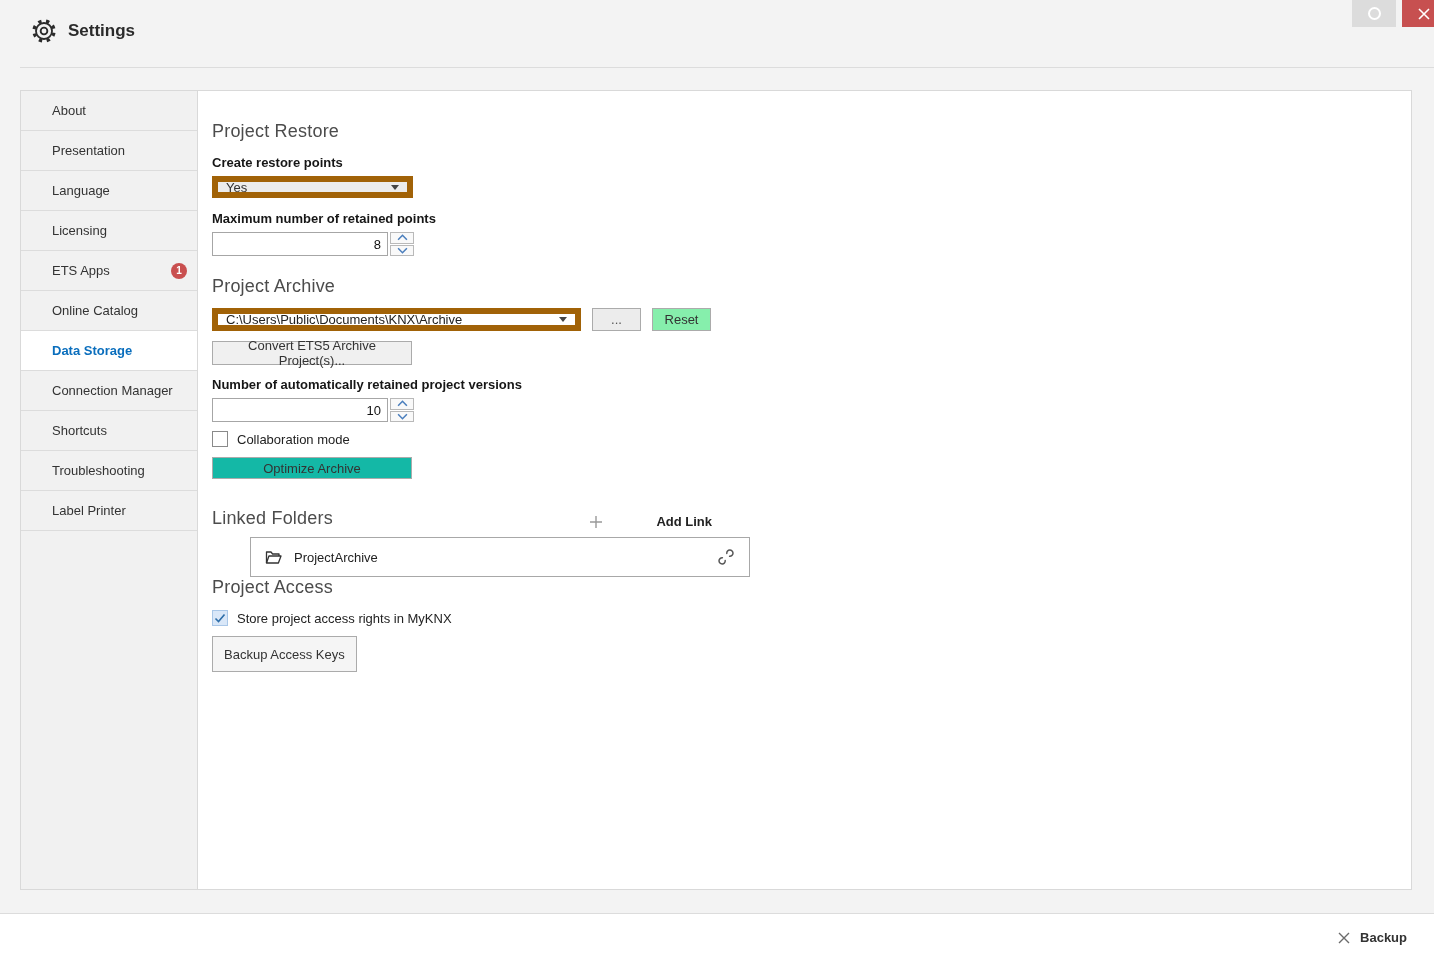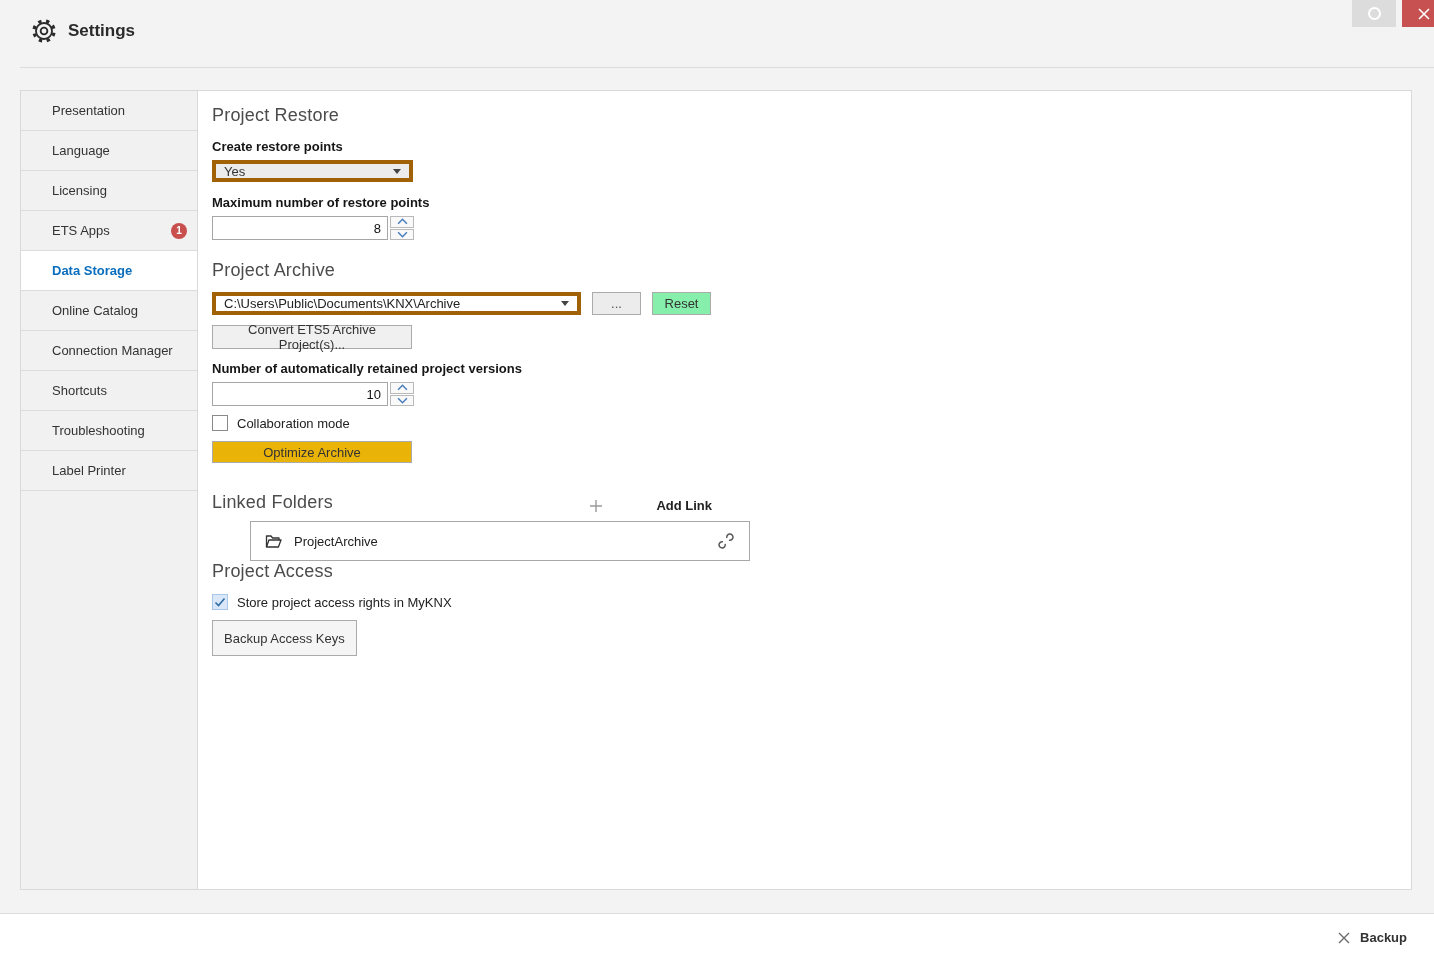--- a/index.html
+++ b/index.html
@@ -41,25 +41,25 @@
     background:#c94f4f; color:#fff; font-size:10px; font-weight:bold;
     line-height:16px; text-align:center;
   }
 
   
   .content { flex:1; padding-left:14px; display:flex; flex-direction:column; align-items:flex-start; }
   h2.section {
     margin:0; font-size:18px; font-weight:300; color:#4c4c4c; line-height:21px;
     letter-spacing:0.2px;
   }
-  h2.first { margin-top:14px;text-align:right; }
+  h2.first { margin-top:30px;text-align:right; }
   .field-label { font-size:13px; font-weight:bold; color:#161616; margin-top:13px; margin-bottom:6px; line-height:15px; }
 
   .combo {
-    width:201px; height:22px; background:#ececec; border:4px solid #a16207;
+    width:201px; height:22px; background:#ececec; border:6px solid #a16207;
     display:flex; align-items:center; justify-content:space-between;
     padding:0 8px; font-size:13px; color:#333; cursor:default;
   }
   .combo.path { width:369px; background:#fff; height:23px; color:#222; }
   .caret { width:0; height:0; border-left:4px solid transparent; border-right:4px solid transparent; border-top:5px solid #444; }
 
   .numrow { display:flex; align-items:stretch; height:24px; }
   .num-input {
     width:176px; border:1px solid #a6a6a6; background:#fff; text-align:right;
     padding:0 6px; font-size:13px; color:#111; font-family:inherit; outline:none;
@@ -70,21 +70,21 @@
 
   .path-row { display:flex; align-items:center; margin-top:11px; }
   .btn {
     border:1px solid #ababab; background:#ececec; color:#333; font-size:13px;
     font-family:inherit; display:inline-flex; align-items:center; justify-content:center;
     height:23px; cursor:default;
   }
   .btn-browse { width:49px; margin-left:11px; color:#555; }
   .btn-reset  { width:59px; margin-left:11px; background:#86efac; }
   .btn-convert { width:200px; height:24px; margin-top:10px; background:#f0f0f0; }
-  .btn-optimize { width:200px; height:22px; margin-top:10px; background:#eab308; }
+  .btn-optimize { width:200px; height:22px; margin-top:10px; background:#14b8a6; }
   .btn-backup { height:36px; padding:0 11px; margin-top:10px; background:#f5f5f5; }
 
   .check-row { display:flex; align-items:center; margin-top:9px; font-size:13px; color:#222; }
   .check-row.access { margin-top:12px; }
   .checkbox { width:16px; height:16px; border:1px solid #8a8a8a; background:#fff; margin-right:9px; flex:none; }
   .checkbox.checked { background:#d9e7f8; border-color:#a9c7e8; display:flex; align-items:center; justify-content:center; }
 
   .linked-header { width:500px; display:flex; justify-content:space-between; align-items:flex-end; margin-top:29px; }
   .add-link { display:flex; align-items:center; font-size:13px; font-weight:bold; color:#222; cursor:default;gap:47px; }
   .add-link .plus { margin-right:6px; display:flex; }
@@ -135,37 +135,40 @@
       </svg>
     </span>
   </div>
 </div>
 <div class="header-divider"></div>
 
 <div class="panel">
 
   <aside class="sidebar">
     <div class="side-item">
+      <span>About</span>
+    </div>
+    <div class="side-item">
       <span>Presentation</span>
     </div>
     <div class="side-item">
       <span>Language</span>
     </div>
     <div class="side-item">
       <span>Licensing</span>
     </div>
     <div class="side-item">
       <span>ETS Apps</span>
       <span class="badge">1</span>
     </div>
+    <div class="side-item">
+      <span>Online Catalog</span>
+    </div>
     <div class="side-item selected">
       <span>Data Storage</span>
-    </div>
-    <div class="side-item">
-      <span>Online Catalog</span>
     </div>
     <div class="side-item">
       <span>Connection Manager</span>
     </div>
     <div class="side-item">
       <span>Shortcuts</span>
     </div>
     <div class="side-item">
       <span>Troubleshooting</span>
     </div>
@@ -177,21 +180,21 @@
   <main class="content">
 
     <h2 class="section first">Project Restore</h2>
 
     <div class="field-label">Create restore points</div>
     <div class="combo">
       <span>Yes</span>
       <span class="caret"></span>
     </div>
 
-    <div class="field-label">Maximum number of restore points</div>
+    <div class="field-label">Maximum number of retained points</div>
     <div class="numrow">
       <input class="num-input" value="8" style="">
       <span class="spin">
         <button class="spin-btn">
           <svg viewBox="0 0 10 6" width="11" height="7">
               <polyline points="1,5 5,1 9,5" fill="none" stroke="#4a7ebd" stroke-width="1.4"></polyline>
             </svg>
         </button>
         <button class="spin-btn">
           <svg viewBox="0 0 10 6" width="11" height="7">

